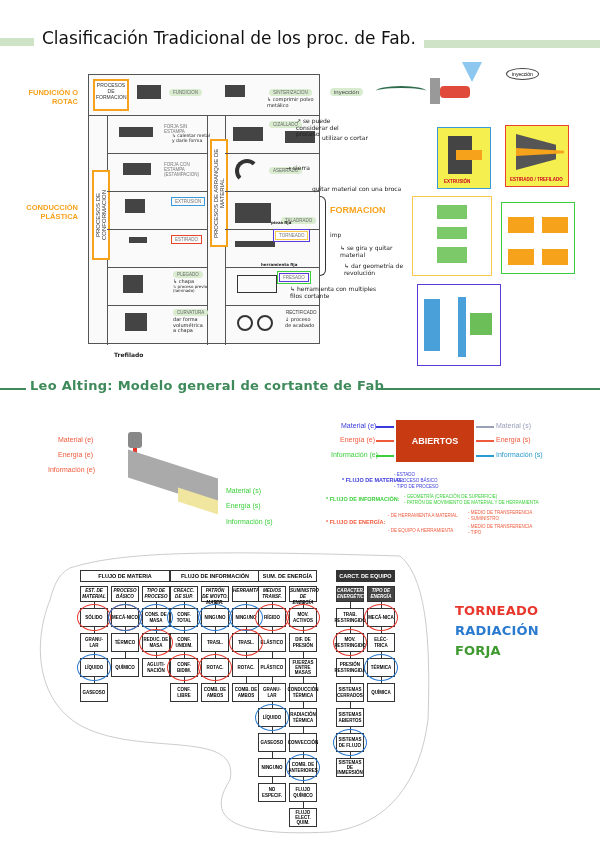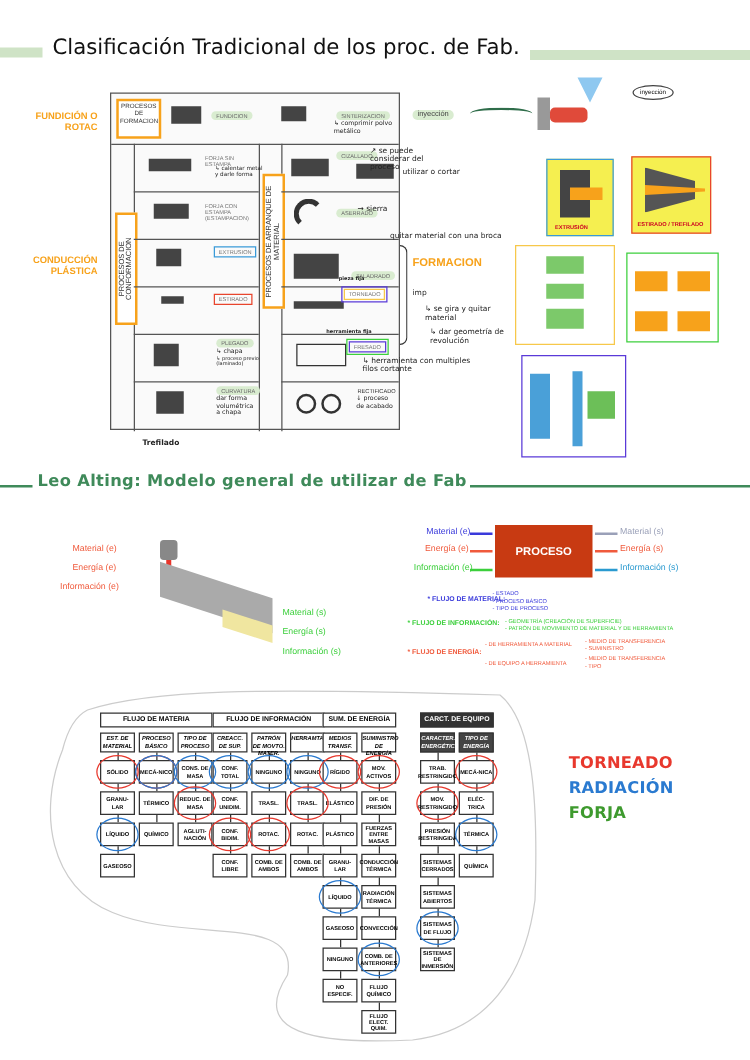--- a/index.html
+++ b/index.html
@@ -147,21 +147,21 @@
   <div class="abs" style="left:6px;top:46px;width:26px;height:16px;background:#f7a21b;"></div>
   <div class="abs" style="left:40px;top:46px;width:26px;height:16px;background:#f7a21b;"></div>
 </div>
 <div class="abs" style="left:417px;top:284px;width:84px;height:82px;border:1.5px solid #5a3ad8;background:#fff;">
   <div class="abs" style="left:6px;top:14px;width:16px;height:52px;background:#4aa0d8;"></div>
   <div class="abs" style="left:40px;top:12px;width:8px;height:60px;background:#4aa0d8;"></div>
   <div class="abs" style="left:52px;top:28px;width:22px;height:22px;background:#6cbf58;"></div>
 </div>
 
 <div class="line2" style="left:0;top:388px;width:26px;"></div>
-<div class="title2">Leo Alting: Modelo general de utilizar de Fab</div>
+<div class="title2">Leo Alting: Modelo general de cortante de Fab</div>
 <div class="line2" style="left:376px;top:388px;width:224px;"></div>
 
 <div class="flow-label" style="left:58px;top:436px;color:#f05a3c;">Material (e)</div>
 <div class="flow-label" style="left:58px;top:451px;color:#f05a3c;">Energía (e)</div>
 <div class="flow-label" style="left:48px;top:466px;color:#f05a3c;">Información (e)</div>
 <div class="abs" style="left:118px;top:420px;width:110px;height:110px;">
   <div class="abs" style="left:10px;top:12px;width:14px;height:16px;background:#888;border-radius:3px;"></div>
   <div class="abs" style="left:15px;top:28px;width:4px;height:14px;background:#e8352a;"></div>
   <div class="abs" style="left:10px;top:44px;width:90px;height:28px;background:#aaa;transform:skewY(18deg);"></div>
   <div class="abs" style="left:60px;top:74px;width:40px;height:14px;background:#f0e6a0;transform:skewY(18deg);"></div>
@@ -169,21 +169,21 @@
 <div class="flow-label" style="left:226px;top:487px;color:#3ccf3c;">Material (s)</div>
 <div class="flow-label" style="left:226px;top:502px;color:#3ccf3c;">Energía (s)</div>
 <div class="flow-label" style="left:226px;top:518px;color:#3ccf3c;">Información (s)</div>
 
 <div class="flow-label" style="left:341px;top:422px;color:#3a3adb;">Material (e)</div>
 <div class="arrow-line" style="left:376px;top:426px;width:18px;background:#3a3adb;"></div>
 <div class="flow-label" style="left:340px;top:436px;color:#f05a3c;">Energía (e)</div>
 <div class="arrow-line" style="left:376px;top:440px;width:18px;background:#f05a3c;"></div>
 <div class="flow-label" style="left:331px;top:451px;color:#3ccf3c;">Información (e)</div>
 <div class="arrow-line" style="left:376px;top:455px;width:18px;background:#3ccf3c;"></div>
-<div class="proc-box">PROCESO</div>
+<div class="proc-box">ABIERTOS</div>
 <div class="arrow-line" style="left:476px;top:426px;width:18px;background:#9aa0b8;"></div>
 <div class="flow-label" style="left:496px;top:422px;color:#9aa0b8;">Material (s)</div>
 <div class="arrow-line" style="left:476px;top:440px;width:18px;background:#f05a3c;"></div>
 <div class="flow-label" style="left:496px;top:436px;color:#f05a3c;">Energía (s)</div>
 <div class="arrow-line" style="left:476px;top:455px;width:18px;background:#2a9ad0;"></div>
 <div class="flow-label" style="left:496px;top:451px;color:#2a9ad0;">Información (s)</div>
 
 <div class="fl-head" style="left:342px;top:477px;color:#3a3adb;">* FLUJO DE MATERIAL:</div>
 <div class="fl-item" style="left:394px;top:472px;color:#3a3adb;">- ESTADO</div>
 <div class="fl-item" style="left:394px;top:478px;color:#3a3adb;">- PROCESO BÁSICO</div>

